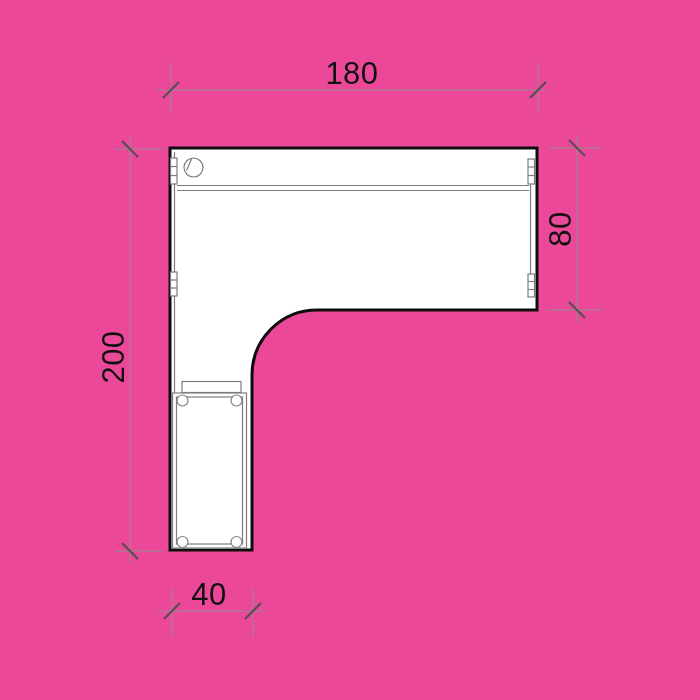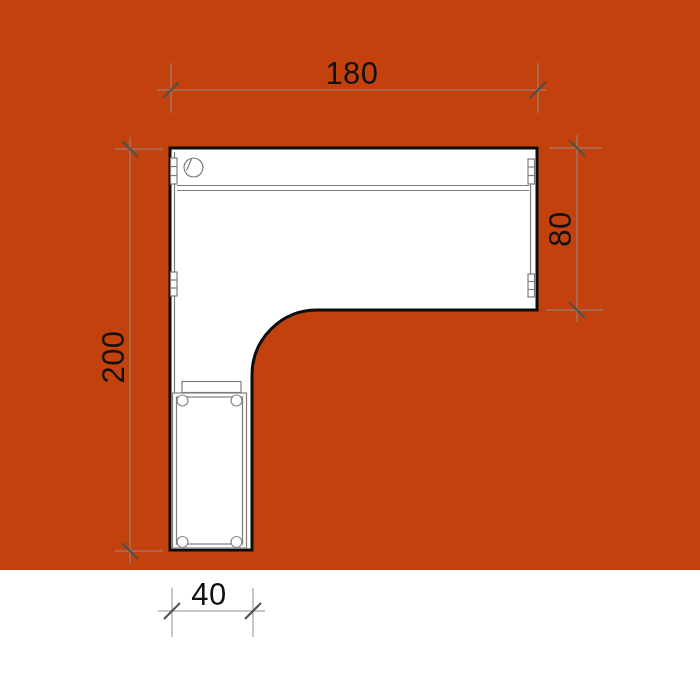--- a/index.html
+++ b/index.html
@@ -7,22 +7,22 @@
     padding: 0;
     background: #ffffff;
     width: 700px;
     height: 700px;
     overflow: hidden;
     font-family: "Liberation Sans", sans-serif;
   }
   .canvas-wrap {
     position: relative;
     width: 700px;
-    height: 570px;
-    background: #c2410c;
+    height: 700px;
+    background: #ec4899;
   }
   svg { display: block; }
   .outline {
     fill: #ffffff;
     stroke: #0d0d0d;
     stroke-width: 3;
     stroke-linejoin: miter;
   }
   .detail {
     fill: none;

